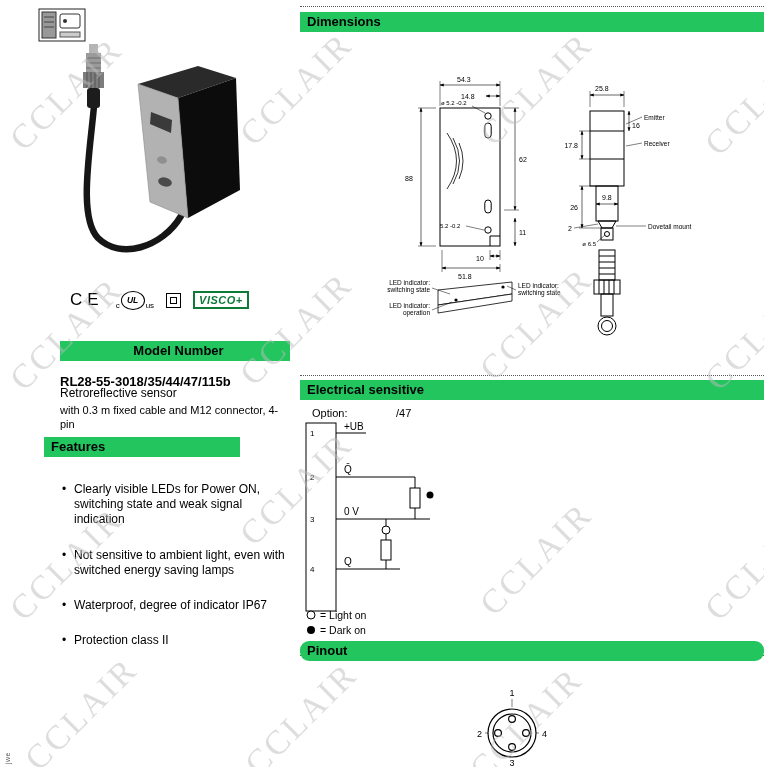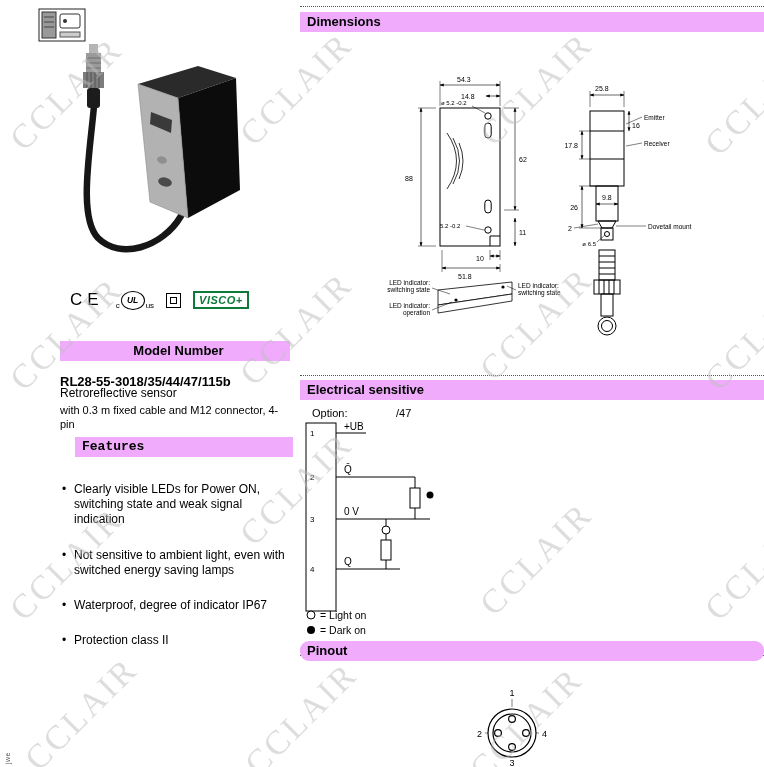--- a/index.html
+++ b/index.html
@@ -6,24 +6,24 @@
   html,body { background:#fff; }
   body { font-family:"Liberation Sans", sans-serif; color:#000; }
   .page { position:relative; width:764px; height:767px; background:#fff; overflow:hidden; }
 
   
   .wm-layer { position:absolute; inset:0; pointer-events:none; z-index:9; }
   .wm { position:absolute; font-family:"Liberation Serif", serif; font-size:34px;
         color:#bdbdbd; opacity:.5; letter-spacing:3px; transform:rotate(-45deg); white-space:nowrap; }
 
   
-  .bar { position:absolute; height:20px; line-height:20px; background:#f0abfc;
+  .bar { position:absolute; height:20px; line-height:20px; background:#22c55e;
          font-size:13px; font-weight:bold; padding-left:7px; }
   .bar-model    { left:60px; top:341px; width:230px;text-align:center; }
-  .bar-features { left:75px; top:437px; width:218px;font-family:Liberation Mono, monospace; }
+  .bar-features { left:44px; top:437px; width:196px; }
   .bar-right    { left:300px; width:464px; }
   .bar-dimensions { top:12px; }
   .bar-electrical { top:380px; }
   .bar-pinout     { top:641px;border-radius:9px; }
   .rule { position:absolute; left:300px; width:464px; height:0; border-top:1px dotted #555; }
   .rule-dim  { top:6px; }
   .rule-elec { top:375px; }
   .rule-pin  { top:655px; }
 
   

